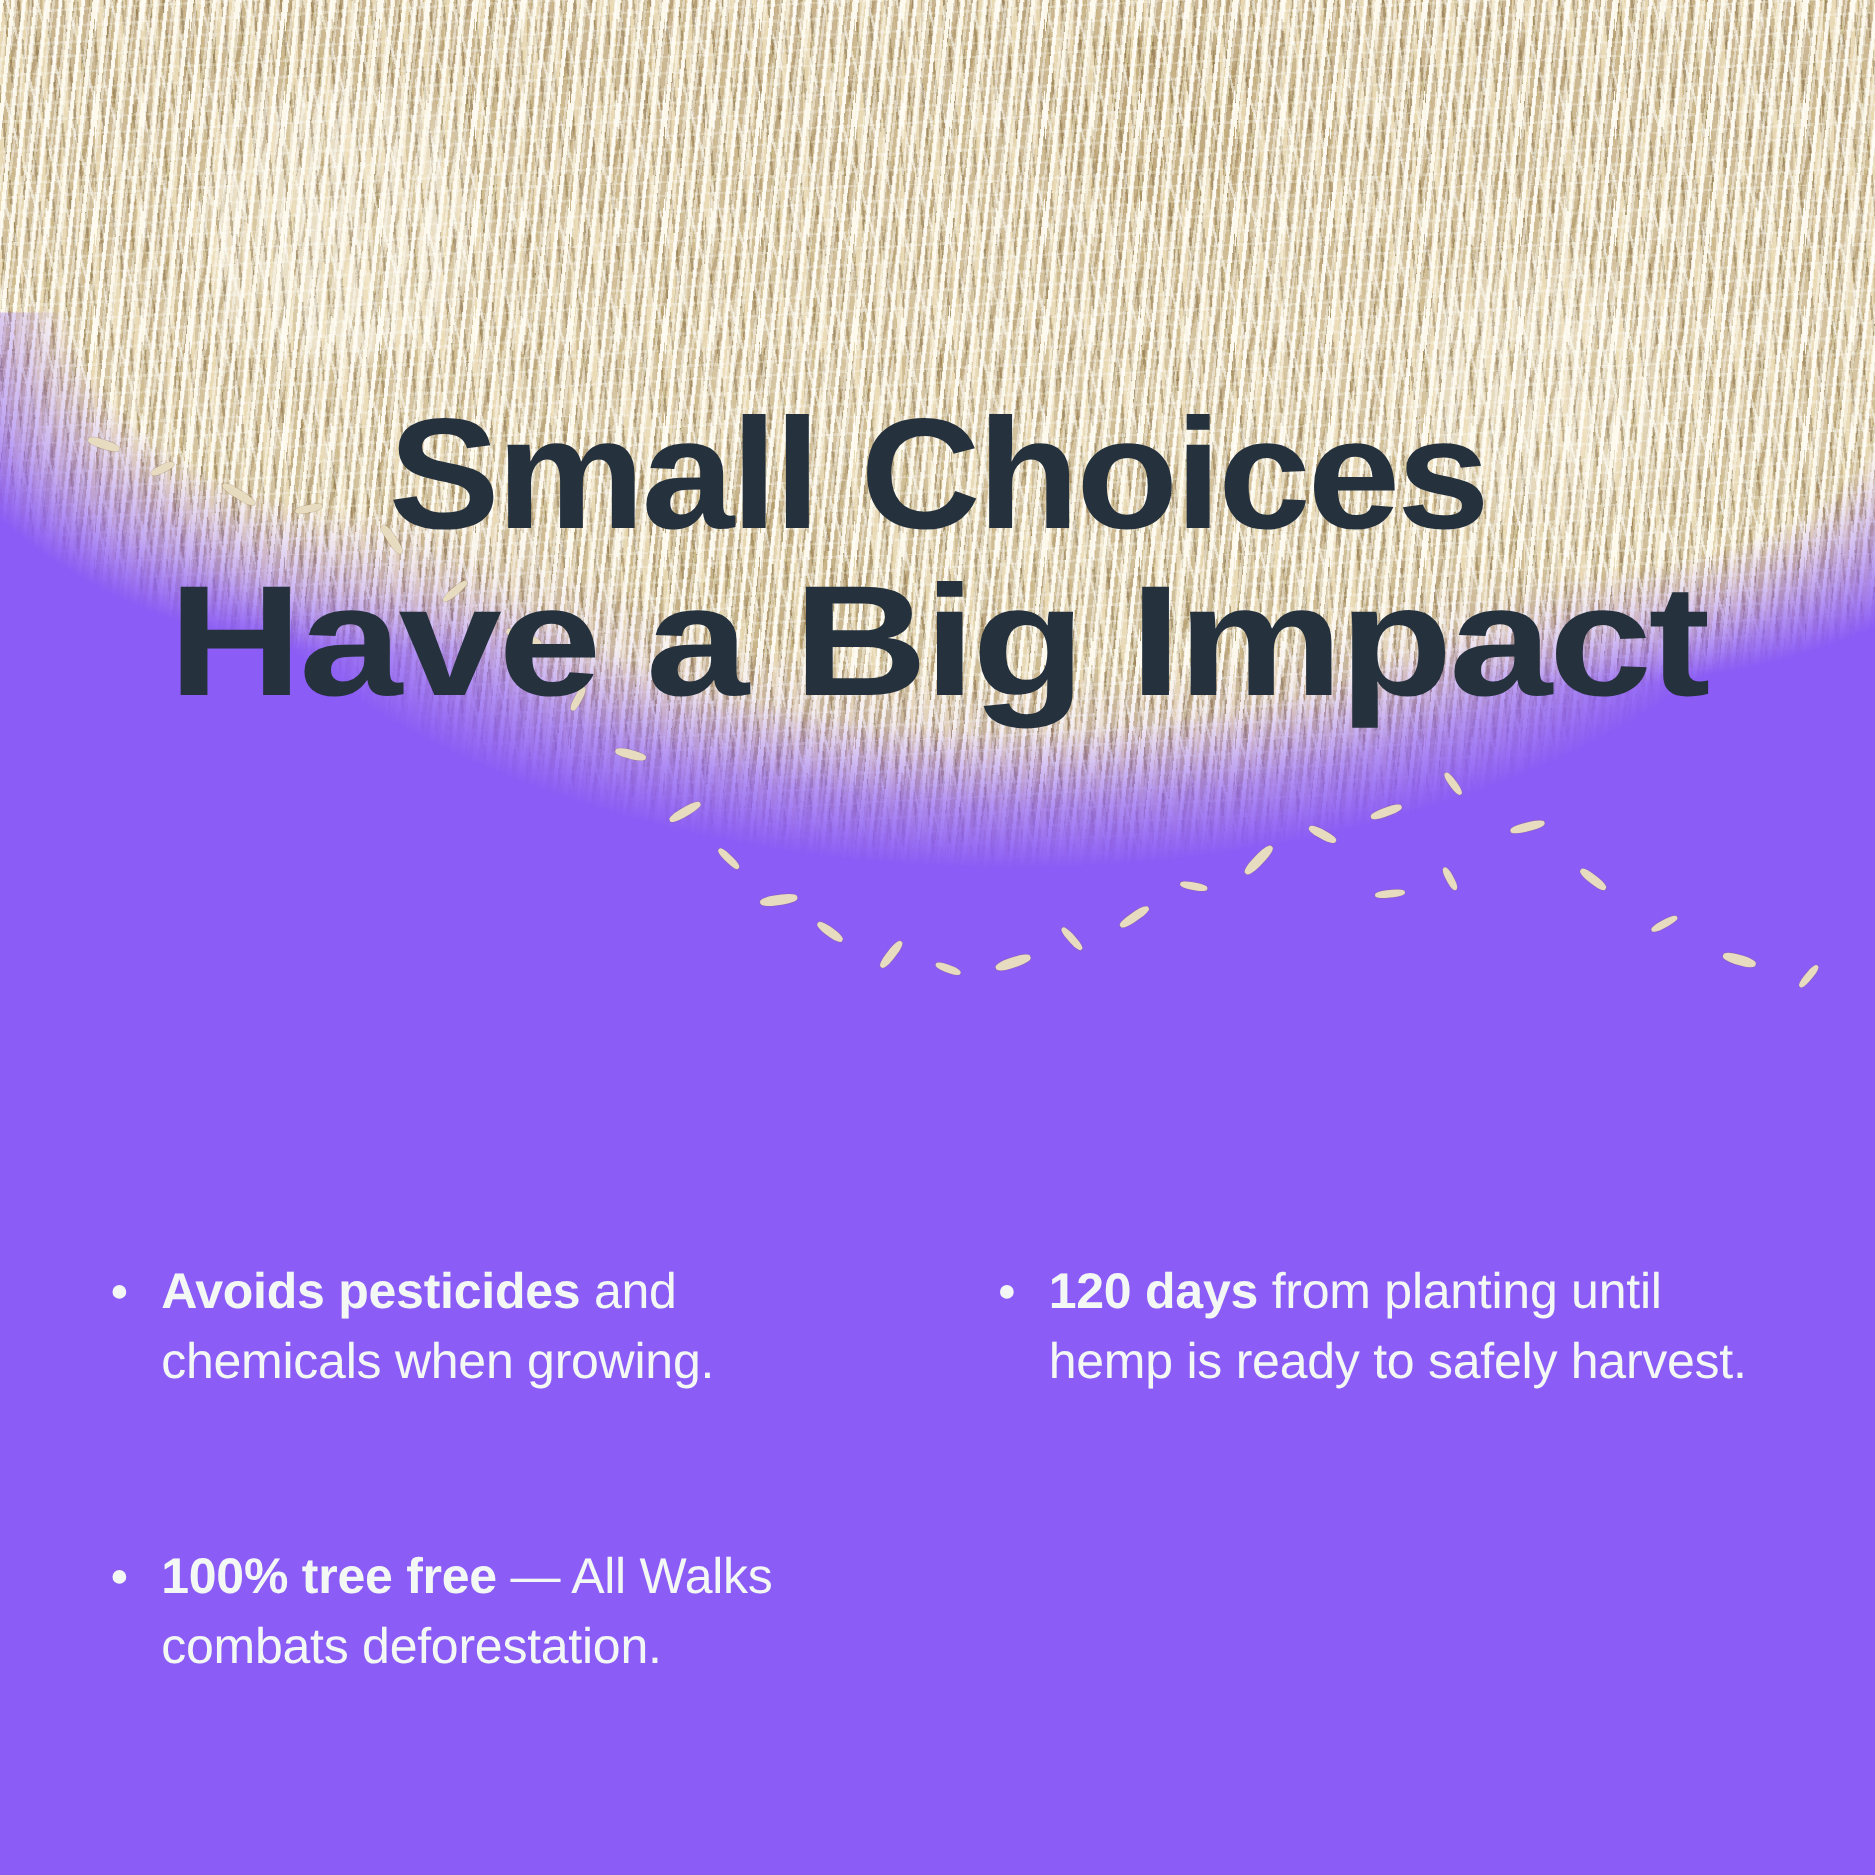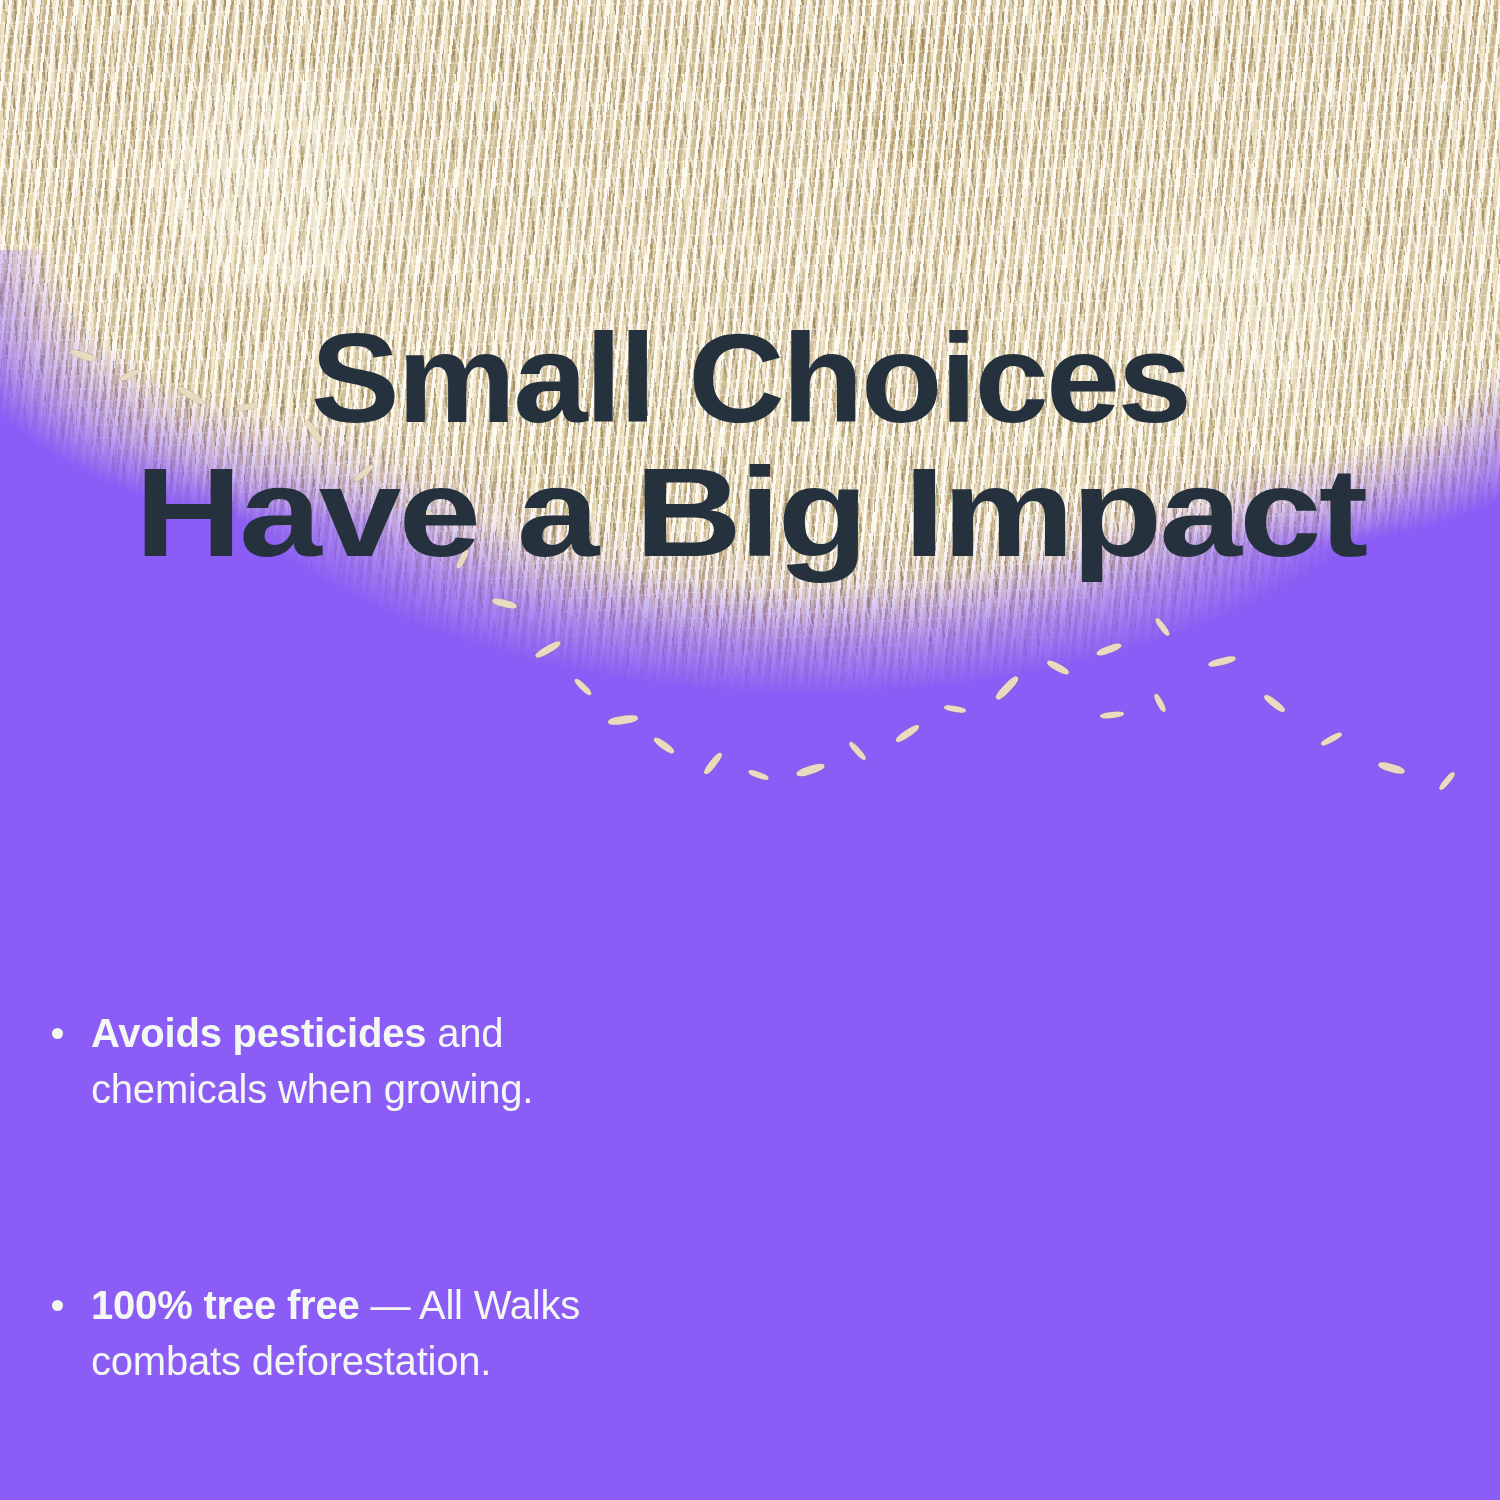--- a/index.html
+++ b/index.html
@@ -138,21 +138,21 @@
     position: absolute;
     left: 0;
     top: 1005px;
     width: 1500px;
     height: 440px;
     z-index: 5;
     display: grid;
     grid-template-columns: 700px 700px;
     grid-template-rows: 228px auto;
     column-gap: 10px;
-    padding-left: 48px;
+    padding-left: 86px;
     box-sizing: border-box;
   }
   .bullet {
     position: relative;
     padding-left: 43px;
     color: #f3f8f4;
     font-family: "Liberation Sans", sans-serif;
     font-size: 40px;
     line-height: 56px;
     letter-spacing: -0.2px;
@@ -167,21 +167,21 @@
     top: 23px;
     width: 11px;
     height: 11px;
     border-radius: 50%;
     background: #f3f8f4;
   }
   .bullet b {
     font-weight: bold;
   }
   .b-r1 { grid-column: 2; grid-row: 1; }
-  .b-l2 { grid-column: 1; grid-row: 2; margin-top: 44px; }
+  .b-l2 { grid-column: 1; grid-row: 2; }
   .b-r2 { grid-column: 2; grid-row: 2; }
 </style>
 </head>
 <body>
 
 <div id="poster">
 
   <div id="hemp-mass">
     <div id="hemp-texture"></div>
     <div id="hemp-grain"></div>
@@ -226,20 +226,24 @@
   </h1>
 
 
   <div id="bullets">
 
     <div class="bullet b-l1">
       <span class="dot"></span>
       <b>Avoids pesticides</b><span> and chemicals when growing.</span>
     </div>
 
+    <div class="bullet b-r1 bullet-col-right">
+      <span class="dot"></span>
+      <b>120 days</b><span> from planting until hemp is ready to safely harvest.</span>
+    </div>
 
     <div class="bullet b-l2">
       <span class="dot"></span>
       <b>100% tree free</b><span> — All Walks combats deforestation.</span>
     </div>
 
 
   </div>
 
 </div>

